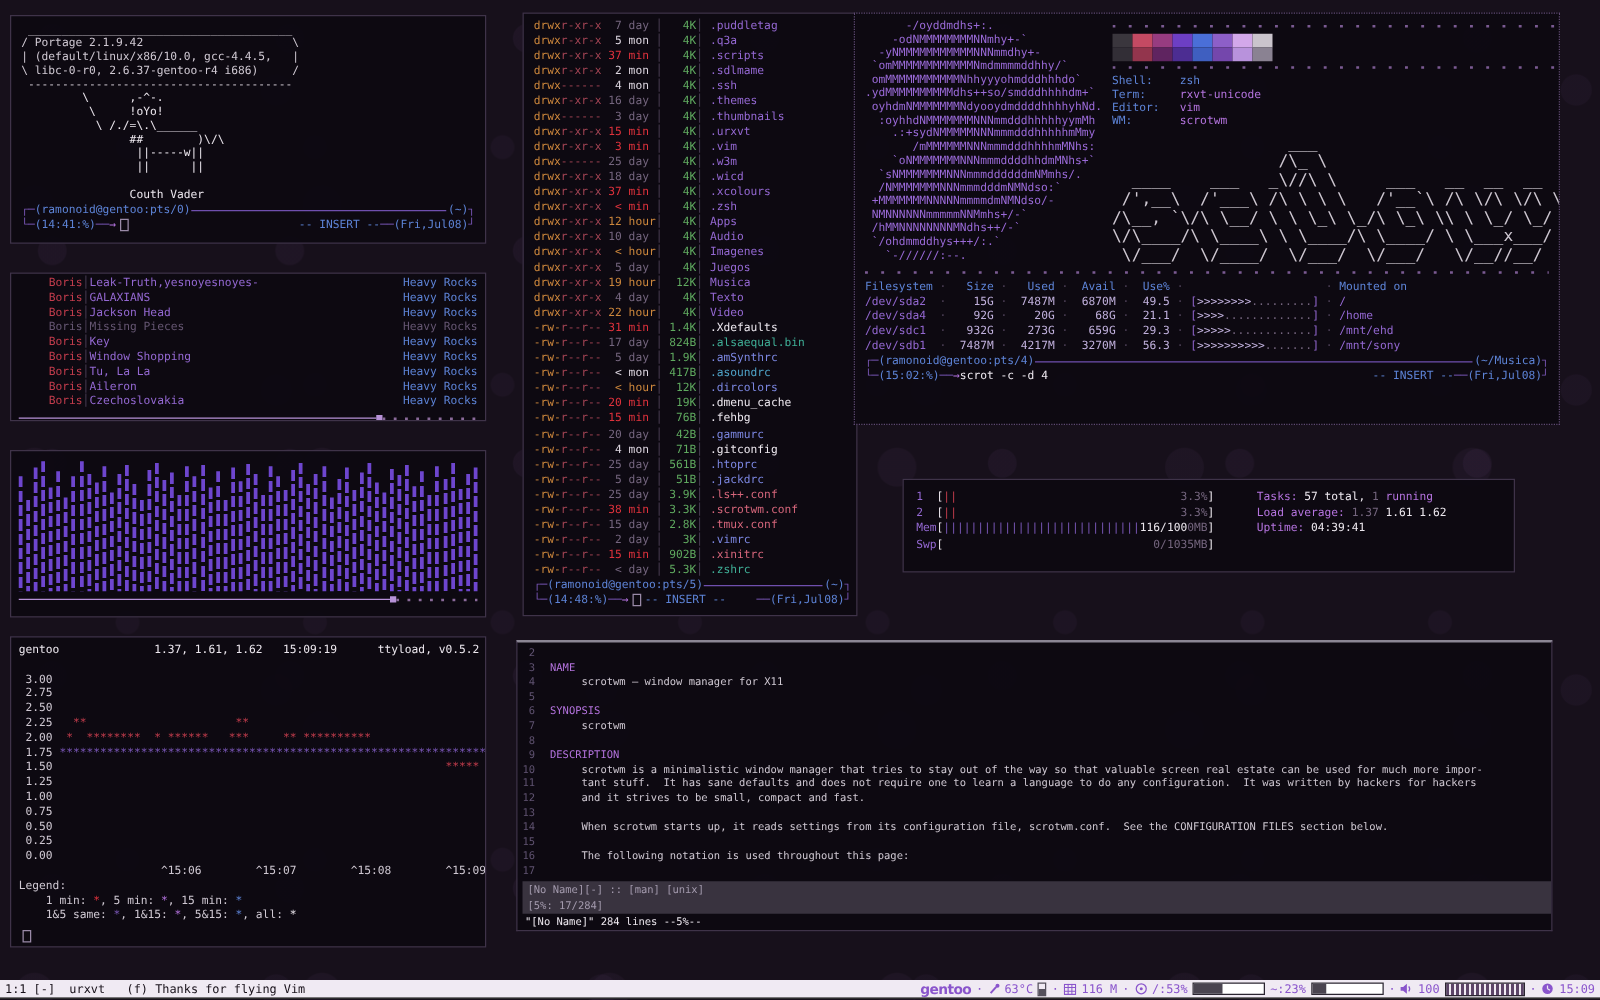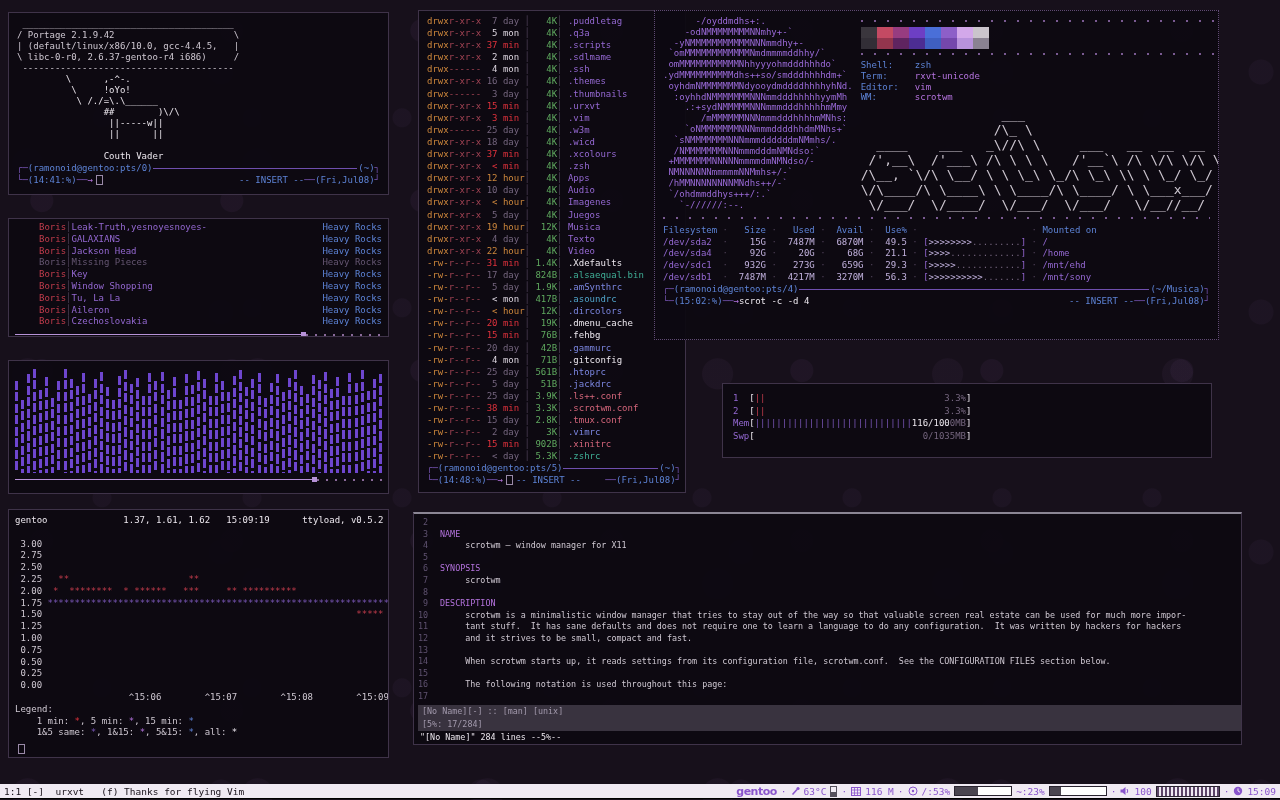--- a/index.html
+++ b/index.html
@@ -341,21 +341,21 @@
         <span class="cursor"></span>
         <span class="c-blue"> -- INSERT --</span>
         <div class="pfill" style="border-top: none;"></div>
         <span class="c-violet">──</span>
         <span class="c-blue">(Fri,Jul08)</span>
         <span class="c-violet">┘</span>
       </div>
     </div>
 </div>
 
-<div class="win fetchwin" style="left:654px;top:10px;width:565px;height:330px;padding:5px 8px;border-style:dotted;border-color:#5f4a73;">
+<div class="win fetchwin" style="left:683px;top:10px;width:565px;height:330px;padding:5px 8px;border-style:dotted;border-color:#5f4a73;">
   <div class="fetch-top">
     <pre style="width:210px;color:#9a6ad8;font-size:9px;line-height:10.8px;">      -/oyddmdhs+:.
     -odNMMMMMMMMNNmhy+-`
   -yNMMMMMMMMMMMNNNmmdhy+-
  `omMMMMMMMMMMMMNmdmmmmddhhy/`
  omMMMMMMMMMMMNhhyyyohmdddhhhdo`
 .ydMMMMMMMMMMdhs++so/smdddhhhhdm+`
  oyhdmNMMMMMMMNdyooydmddddhhhhyhNd.
   :oyhhdNMMMMMMMNNNmmdddhhhhhyymMh
     .:+sydNMMMMMNNNmmmdddhhhhhmMmy
@@ -440,20 +440,25 @@
 </div>
 
 <div class="win htopwin" style="left:722px;top:383px;width:490px;height:75px;padding:8px 10px;">
   <div class="htopcols">
     <div>
         <div class="rl"><span class="c-purple">1</span><span class="c-white">  [</span><span class="c-red">||</span><span class="c-fg">                                 </span><span class="c-gray">3.3%</span><span class="c-white">]</span></div>
         <div class="rl"><span class="c-purple">2</span><span class="c-white">  [</span><span class="c-red">||</span><span class="c-fg">                                 </span><span class="c-gray">3.3%</span><span class="c-white">]</span></div>
         <div class="rl"><span class="c-purple">Mem</span><span class="c-white">[</span><span class="c-violet">|||||||||||||||||||||||||||||</span><span class="c-white">116/100</span><span class="c-gray">0MB</span><span class="c-white">]</span></div>
         <div class="rl"><span class="c-purple">Swp</span><span class="c-white">[</span><span class="c-fg">                               </span><span class="c-gray">0/1035MB</span><span class="c-white">]</span></div>
       </div>
+    <div>
+        <div class="rl"><span class="c-magenta">Tasks: </span><span class="c-white">57 total, </span><span class="c-gray">1 </span><span class="c-magenta">running</span></div>
+        <div class="rl"><span class="c-magenta">Load average: </span><span class="c-gray">1.37 </span><span class="c-white">1.61 1.62</span></div>
+        <div class="rl"><span class="c-magenta">Uptime: </span><span class="c-white">04:39:41</span></div>
+      </div>
   </div>
 </div>
 
 <div class="win manwin" style="left:413px;top:512px;width:829px;height:233px;padding:3px 0 0 4px;">
   <div>
       <div class="rl"><span class="lnum"> 2</span>&nbsp;</div>
       <div class="rl"><span class="lnum"> 3</span><span class="c-magenta">NAME</span></div>
       <div class="rl"><span class="lnum"> 4</span><span class="c-fg">     scrotwm — window manager for X11</span></div>
       <div class="rl"><span class="lnum"> 5</span>&nbsp;</div>
       <div class="rl"><span class="lnum"> 6</span><span class="c-magenta">SYNOPSIS</span></div>

